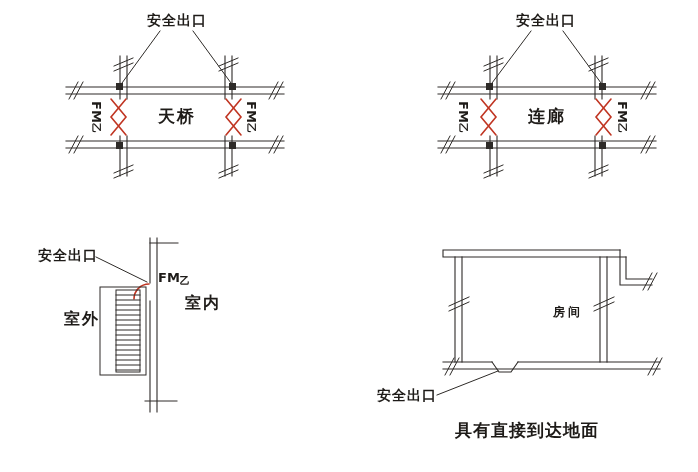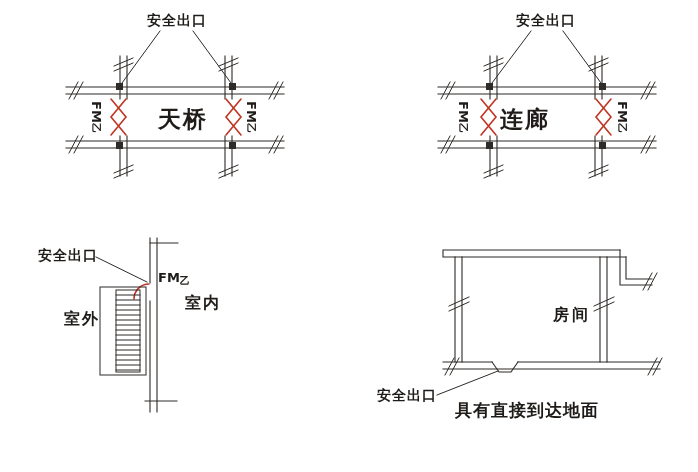--- a/index.html
+++ b/index.html
@@ -21,23 +21,23 @@
   .thin{stroke-width:1;}
   .red{stroke:var(--door-red);stroke-width:1.6;fill:none;stroke-linecap:round;}
   .blk{fill:var(--line);stroke:none;}
   .label{
     position:absolute;
     color:var(--text);
     white-space:nowrap;
     line-height:1.15;
   }
   .exit{font-size:14px;font-weight:600;letter-spacing:1px;}
-  .title{font-size:23px;font-weight:700;letter-spacing:2px;font-family:Liberation Serif, serif;}
+  .title{font-size:17px;font-weight:700;letter-spacing:2px;font-family:Liberation Serif, serif;}
   .side{font-size:16px;font-weight:700;letter-spacing:2px;}
-  .room{font-size:16px;font-weight:700;letter-spacing:3px;}
+  .room{font-size:12px;font-weight:700;letter-spacing:3px;}
   .caption{font-size:17px;font-weight:700;letter-spacing:1px;}
   .fm{font-size:13px;font-weight:600;color:var(--text);}
   .fm .sub{font-size:10px;vertical-align:-2px;}
   .fm-vert{
     width:40px;height:16px;
     display:flex;align-items:center;justify-content:center;
     transform:rotate(90deg);transform-origin:center;
   }
 </style>
 </head>
@@ -93,21 +93,21 @@
       <path class="ln thin" d="M437,395L498,371"></path>
     </g>
   </svg>
 
   <div class="label exit" style="left:147px;top:12px">安全出口</div>
   <div class="label exit" style="left:516px;top:12px">安全出口</div>
   <div class="label exit" style="left:38px;top:247px">安全出口</div>
   <div class="label exit" style="left:377px;top:387px">安全出口</div>
 
   <div class="label title" style="left:158px;top:107px">天桥</div>
-  <div class="label title" style="left:500px;top:107px">连廊</div>
+  <div class="label title" style="left:528px;top:107px">连廊</div>
 
   <div class="label fm fm-vert" style="left:76px;top:109px">
     <span>FM</span>
       <span class="sub">乙</span>
   </div>
   <div class="label fm fm-vert" style="left:231px;top:109px">
     <span>FM</span>
       <span class="sub">乙</span>
   </div>
   <div class="label fm fm-vert" style="left:443px;top:109px">
@@ -120,15 +120,15 @@
   </div>
   <div class="label fm" style="left:158px;top:271px">
     <span>FM</span><span class="sub">乙</span>
   </div>
 
   <div class="label side" style="left:64px;top:310px">室外</div>
   <div class="label side" style="left:185px;top:294px">室内</div>
 
   <div class="label room" style="left:553px;top:306px">房间</div>
 
-  <div class="label caption" style="left:455px;top:401px">具有直接到达地面</div>
+  <div class="label caption" style="left:455px;top:421px">具有直接到达地面</div>
 
 </div>
 
 </body></html>

